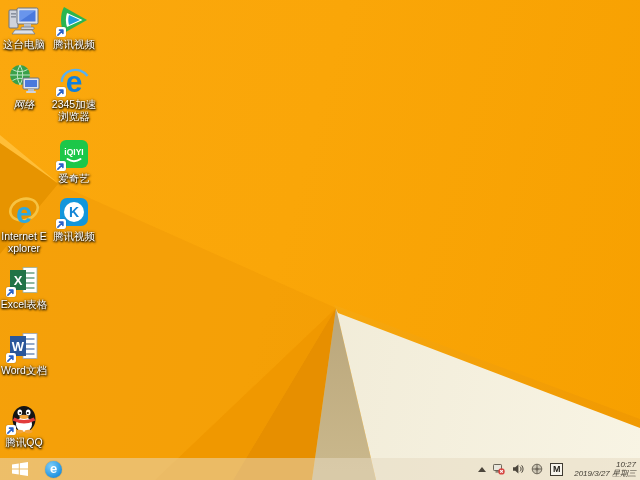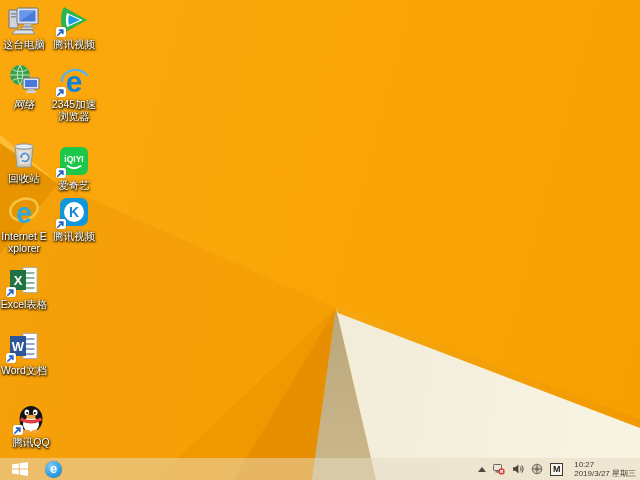--- a/index.html
+++ b/index.html
@@ -53,21 +53,21 @@
     box-shadow:0 0 1px rgba(0,0,0,.4);
   }
   .tb-right{margin-left:auto;display:flex;align-items:center;gap:7px;padding-right:4px;}
   .tray-arrow{width:0;height:0;border-left:4px solid transparent;border-right:4px solid transparent;border-bottom:5px solid #4c463c;}
   .tray-ico{width:12px;height:12px;}
   .tray-ico svg{width:12px;height:12px;display:block;}
   .ime-badge{
     width:13px;height:13px;background:#f7f4ec;border:1px solid #3f3a31;
     font-size:9px;font-weight:bold;color:#1f1c16;line-height:11px;text-align:center;
   }
-  .clock{font-size:8px;line-height:9px;color:#3f3a31;padding-left:4px;white-space:nowrap;}
+  .clock{font-size:8px;line-height:9px;color:#3f3a31;text-align:right;padding-left:4px;white-space:nowrap;font-style:italic;}
 </style>
 </head>
 <body>
 
 <div id="screen">
 
   <div class="wp wp-base"></div>
   <div class="wp wp-fold-ul"></div>
   <div class="wp wp-fold-ul-edge"></div>
   <div class="wp wp-shadow-left"></div>
@@ -129,33 +129,21 @@
       <text x="16" y="27.5" font-size="30" font-weight="bold" fill="#1080dd" text-anchor="middle" font-family="Liberation Sans, sans-serif">e</text>
     </svg>
           <span class="shortcut-arrow">
             <svg viewBox="0 0 8 8">
               <path d="M1.5 6.5 L5.5 2.5 M5.5 2.5 H2.8 M5.5 2.5 V5.2" stroke="#2a62c9" stroke-width="1.3" fill="none" stroke-linecap="round"></path>
             </svg>
           </span>
         </div>
     <div class="label">2345加速浏览器</div>
   </div>
-      <div class="icon-cell" style="left: 0px; top: 138px;">
-    <div class="art">
-          <svg viewBox="0 0 32 32">
-      <path d="M7 8.5 L25 8.5 L23 29 L9 29 Z" fill="rgba(206,216,226,.8)" stroke="#8b96a3" stroke-width="1"></path>
-      <ellipse cx="16" cy="8.5" rx="9.2" ry="2.6" fill="#e7ecf1" stroke="#8b96a3" stroke-width="1"></ellipse>
-      <path d="M10.5 12.5 L21.5 12.5 L20.5 26 L11.5 26 Z" fill="rgba(240,246,252,.55)"></path>
-      <path d="M12.8 19.5 a4 4 0 1 1 1.2 2.8" stroke="#4f8edb" stroke-width="1.6" fill="none"></path>
-      <path d="M12 17.5 l.8 2.6 2.4 -1.2 z" fill="#4f8edb"></path>
-    </svg>
-        </div>
-    <div class="label">回收站</div>
-  </div>
-      <div class="icon-cell" style="left: 50px; top: 145px;">
+      <div class="icon-cell" style="left: 50px; top: 138px;">
     <div class="art">
           <svg viewBox="0 0 32 32">
       <rect x="2" y="2" width="28" height="28" rx="6" fill="#1cc749"></rect>
       <text x="16" y="17" font-size="8.5" font-weight="bold" fill="#fff" text-anchor="middle" font-family="Liberation Sans, sans-serif">iQIYI</text>
       <path d="M9.5 21 q6.5 4.5 13 0" stroke="#fff" stroke-width="2" fill="none" stroke-linecap="round"></path>
     </svg>
           <span class="shortcut-arrow">
             <svg viewBox="0 0 8 8">
               <path d="M1.5 6.5 L5.5 2.5 M5.5 2.5 H2.8 M5.5 2.5 V5.2" stroke="#2a62c9" stroke-width="1.3" fill="none" stroke-linecap="round"></path>
             </svg>
@@ -212,21 +200,21 @@
       <text x="10" y="21" font-size="13" font-weight="bold" fill="#fff" text-anchor="middle" font-family="Liberation Sans, sans-serif">W</text>
     </svg>
           <span class="shortcut-arrow">
             <svg viewBox="0 0 8 8">
               <path d="M1.5 6.5 L5.5 2.5 M5.5 2.5 H2.8 M5.5 2.5 V5.2" stroke="#2a62c9" stroke-width="1.3" fill="none" stroke-linecap="round"></path>
             </svg>
           </span>
         </div>
     <div class="label">Word文档</div>
   </div>
-      <div class="icon-cell" style="left: 7px; top: 402px;">
+      <div class="icon-cell" style="left: 0px; top: 402px;">
     <div class="art">
           <svg viewBox="0 0 32 32">
       <ellipse cx="16" cy="17" rx="11.5" ry="13" fill="#141414"></ellipse>
       <ellipse cx="16" cy="22.5" rx="8" ry="7.5" fill="#fff"></ellipse>
       <ellipse cx="11.8" cy="10.5" rx="2.3" ry="3" fill="#fff"></ellipse>
       <ellipse cx="20.2" cy="10.5" rx="2.3" ry="3" fill="#fff"></ellipse>
       <circle cx="12.2" cy="11" r="1.1" fill="#111"></circle>
       <circle cx="19.8" cy="11" r="1.1" fill="#111"></circle>
       <ellipse cx="16" cy="14.8" rx="4.6" ry="2.1" fill="#f2a33a"></ellipse>
       <path d="M5.5 17 Q16 22.5 26.5 17" stroke="#e23c3c" stroke-width="3.4" fill="none"></path>

